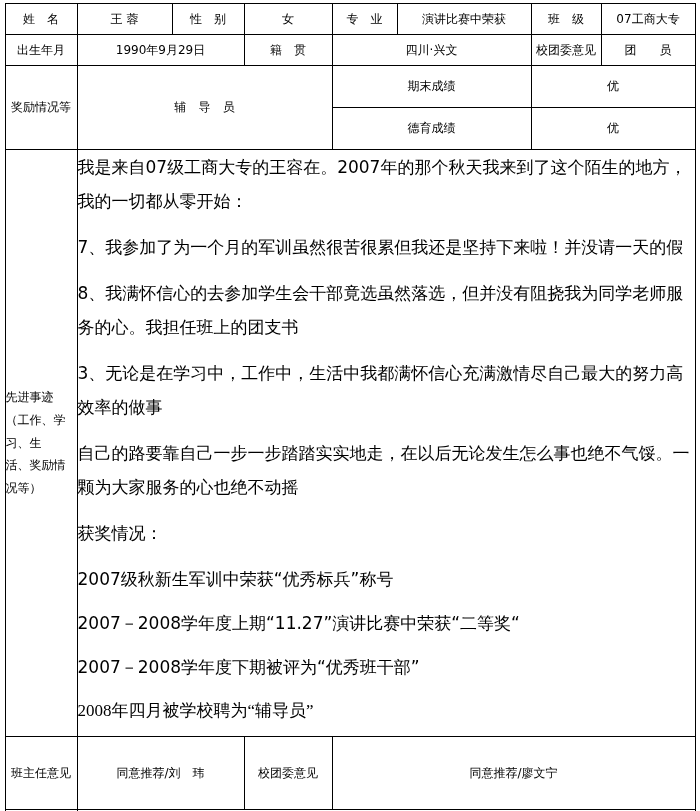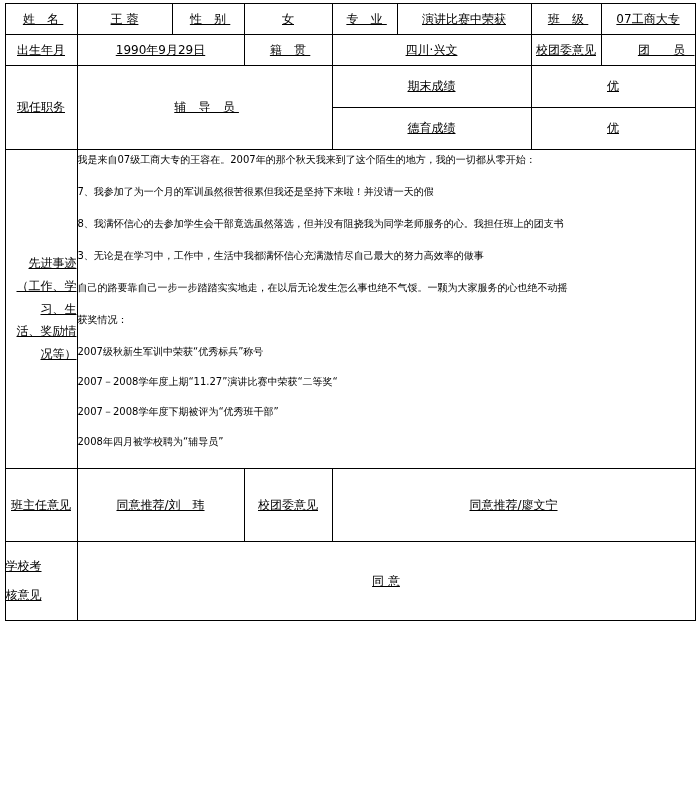--- a/index.html
+++ b/index.html
@@ -23,60 +23,58 @@
   .sheet td {
     border: 1px solid #000;
     padding: 0;
     vertical-align: middle;
   }
   .c {
     text-align: center;
   }
   .cell-pad {
     padding: 6px 4px;
-    text-decoration: underline;
   }
   .row1 td, .row2 td {
     height: 30px;
   }
   .lbl {
     letter-spacing: 0.35em;
     text-indent: 0.35em;
   }
   .lbl-wide {
     letter-spacing: 0.8em;
     text-indent: 0.8em;
-    text-align: right;
   }
   .pos-cell {
     height: 82px;
   }
   .score-cell {
     height: 41px;
   }
   .deeds-label {
     width: 120px;
-    text-align: right;
+    text-align: left;
     line-height: 1.9;
     padding: 4px 6px;
-    text-decoration: underline;
   }
   .deeds-body {
     padding: 14px 18px 14px 16px;
     line-height: 2.0;
-    font-size: 10px;
+    font-size: 17px;
   }
   .deeds-body p {
     margin: 0 0 12px 0;
   }
   .deeds-body p.tight {
     margin-bottom: 10px;
   }
   .deeds-body p:last-child {
-    margin-bottom: 16px;
+    margin-bottom: 8px;
+    font-family: Liberation Serif, serif;
   }
   .opinion td {
     height: 72px;
   }
   .final td {
     height: 78px;
   }
   .final-label {
     text-align: left;
     line-height: 2.4;
@@ -112,21 +110,21 @@
   <tr class="row2">
     <td class="c cell-pad">出生年月</td>
     <td class="c cell-pad" colspan="2">1990年9月29日</td>
     <td class="c cell-pad lbl">籍 贯</td>
     <td class="c cell-pad" colspan="2">四川·兴文</td>
     <td class="c cell-pad">校团委意见</td>
     <td class="c cell-pad lbl-wide">团 员</td>
   </tr>
 
   <tr>
-    <td class="c cell-pad pos-cell" rowspan="2">现任职务</td>
+    <td class="c cell-pad pos-cell" rowspan="2">奖励情况等</td>
     <td class="c cell-pad pos-cell lbl" colspan="3" rowspan="2">辅 导 员</td>
     <td class="c cell-pad score-cell" colspan="2">期末成绩</td>
     <td class="c cell-pad score-cell" colspan="2">优</td>
   </tr>
   <tr>
     <td class="c cell-pad score-cell" colspan="2">德育成绩</td>
     <td class="c cell-pad score-cell" colspan="2">优</td>
   </tr>
 
   <tr>

